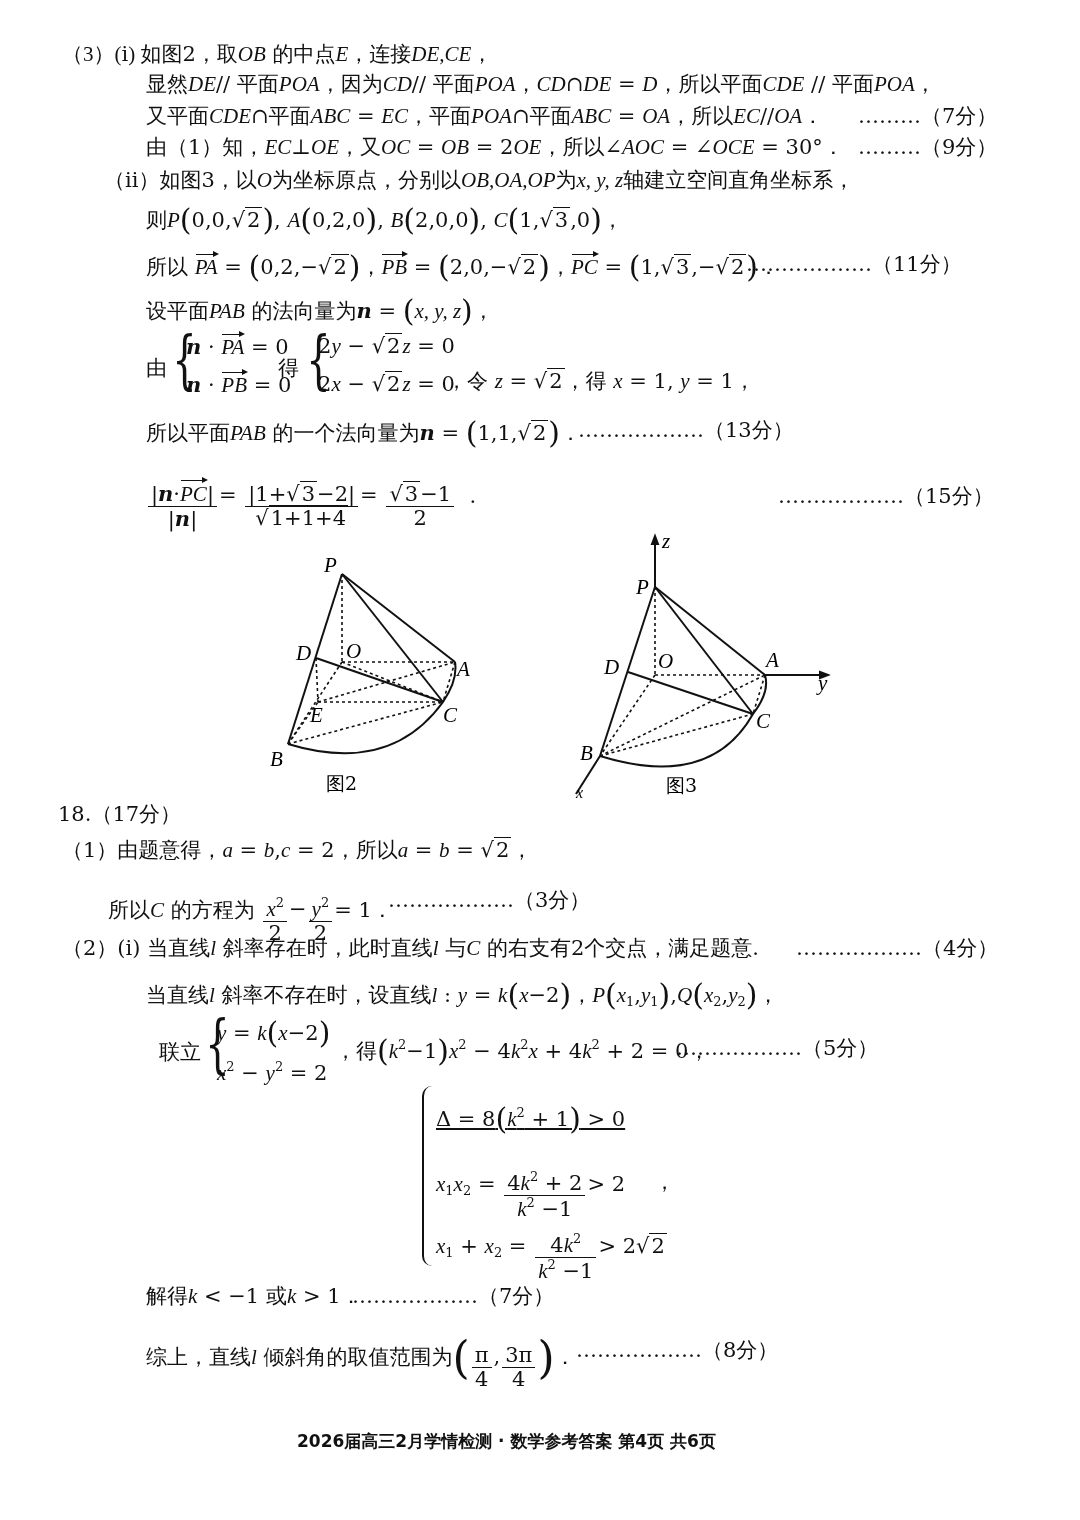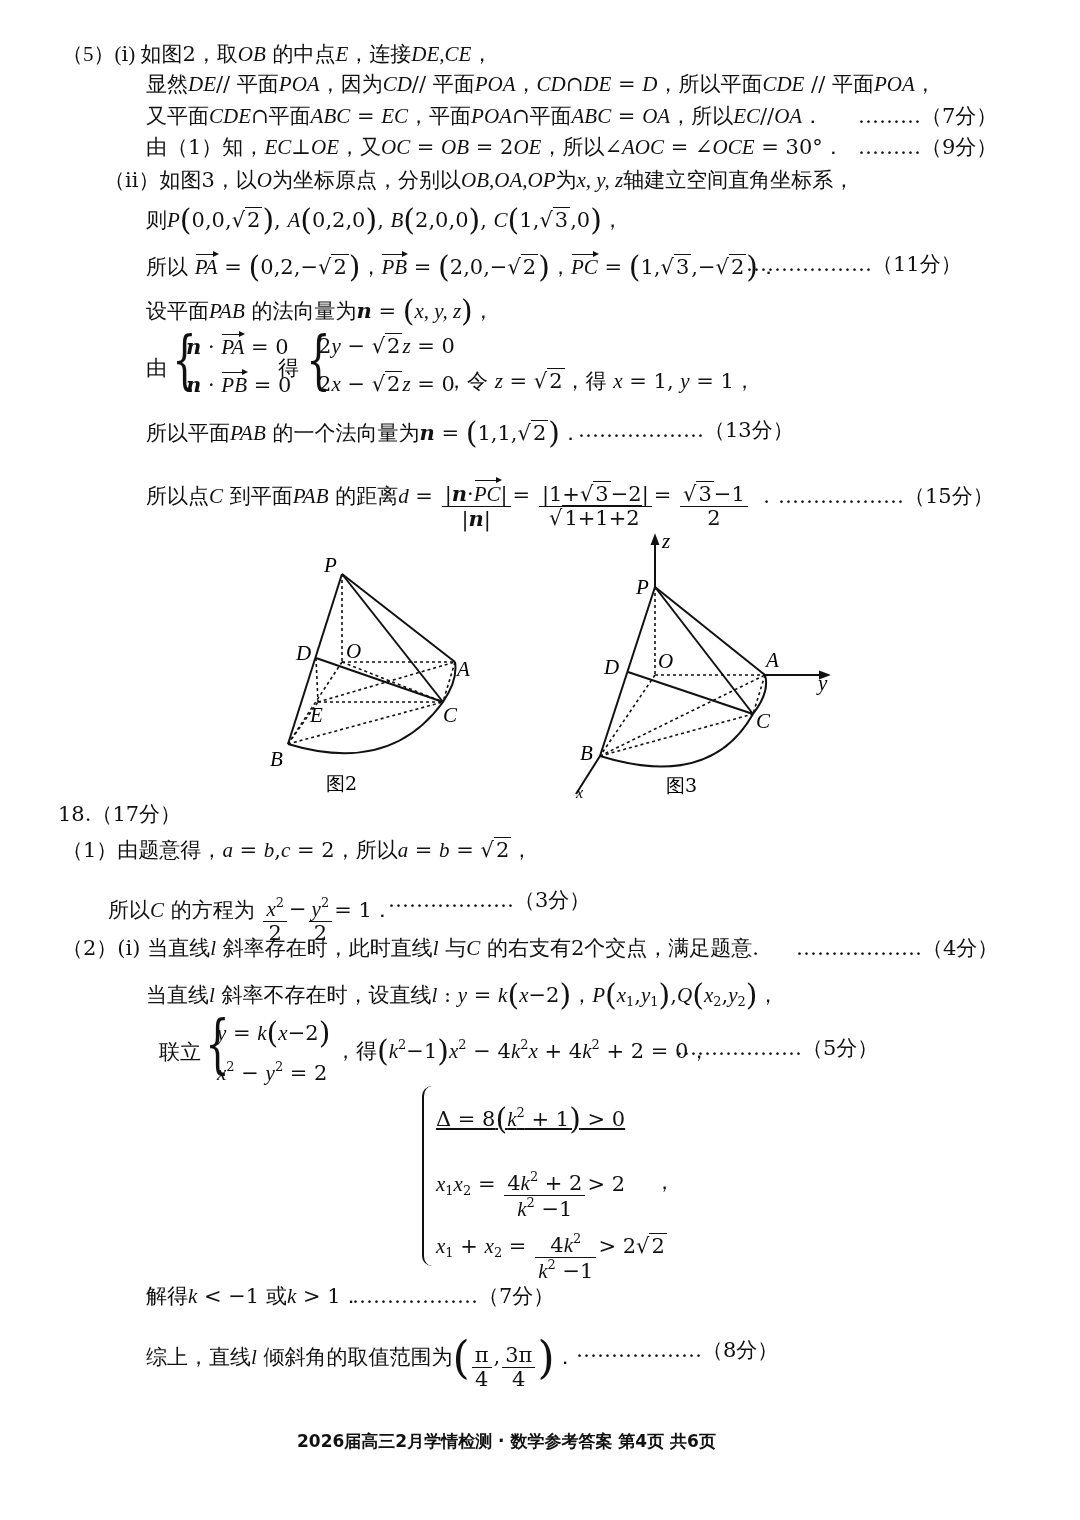--- a/index.html
+++ b/index.html
@@ -28,21 +28,21 @@
   sup { font-size: 13px; vertical-align: 9px; }
   sub { font-size: 13px; vertical-align: -4px; }
   .footer { position: absolute; left: 297px; top: 1430px; font-family: "DejaVu Sans", sans-serif; font-weight: bold; font-size: 17px; white-space: nowrap; }
   svg text { font-family: "Liberation Serif", "DejaVu Serif", serif; font-style: italic; font-size: 21px; }
   .cap { font-family: "DejaVu Serif", serif; font-style: normal; font-size: 19px; }
 </style>
 </head>
 <body>
 
 <div class="line" style="left:62px; top:44px;">
-  <span class="r">（5）(ⅰ) </span>如图2，取<span class="m">OB</span> 的中点<span class="m">E</span>，连接<span class="m">DE,CE</span>，
+  <span class="r">（3）(ⅰ) </span>如图2，取<span class="m">OB</span> 的中点<span class="m">E</span>，连接<span class="m">DE,CE</span>，
 </div>
 <div class="line" style="left:146px; top:74px;">
   显然<span class="m">DE</span>// 平面<span class="m">POA</span>，因为<span class="m">CD</span>// 平面<span class="m">POA</span>，<span class="m">CD</span>∩<span class="m">DE</span> = <span class="m">D</span>，所以平面<span class="m">CDE</span> // 平面<span class="m">POA</span>，
 </div>
 <div class="line" style="left:146px; top:106px;">
   又平面<span class="m">CDE</span>∩平面<span class="m">ABC</span> = <span class="m">EC</span>，平面<span class="m">POA</span>∩平面<span class="m">ABC</span> = <span class="m">OA</span>，所以<span class="m">EC</span>//<span class="m">OA</span>．
 </div>
 <div class="score" style="left:858px; top:106px;">………（7分）</div>
 <div class="line" style="left:146px; top:137px;">
   由（1）知，<span class="m">EC</span>⊥<span class="m">OE</span>，又<span class="m">OC</span> = <span class="m">OB</span> = 2<span class="m">OE</span>，所以∠<span class="m">AOC</span> = ∠<span class="m">OCE</span> = 30°．
@@ -74,23 +74,22 @@
   <span class="sys-row" style="left:172px; top:44px;">2<span class="m">x</span> − <span class="sqrt">√<span class="rad">2</span></span><span class="m">z</span> = 0</span>
   <span class="sys-row" style="left:300px; top:41px;">，令 <span class="m">z</span> = <span class="sqrt">√<span class="rad">2</span></span>，得 <span class="m">x</span> = 1, <span class="m">y</span> = 1，</span>
 </div>
 
 <div class="line" style="left:146px; top:418px;">
   所以平面<span class="m">PAB</span> 的一个法向量为<span class="bold">n</span> = <span class="bigp">(</span>1,1,<span class="sqrt">√<span class="rad">2</span></span><span class="bigp">)</span>．
 </div>
 <div class="score" style="left:578px; top:420px;">………………（13分）</div>
 
 <div class="line" style="left:146px; top:462px;">
-  <span style="vertical-align:middle;">所以点<span class="m">C</span> 到平面<span class="m">PAB</span> 的距离<span class="m">d</span> =</span>
   <span class="frac"><span class="num">|<span class="bold">n</span>·<span class="m vec">PC</span>|</span><span class="den">|<span class="bold">n</span>|</span></span>=
-  <span class="frac"><span class="num">|1+<span class="sqrt">√<span class="rad">3</span></span>−2|</span><span class="den"><span class="sqrt">√<span class="rad">1+1+2</span></span></span></span>=
+  <span class="frac"><span class="num">|1+<span class="sqrt">√<span class="rad">3</span></span>−2|</span><span class="den"><span class="sqrt">√<span class="rad">1+1+4</span></span></span></span>=
   <span class="frac"><span class="num"><span class="sqrt">√<span class="rad">3</span></span>−1</span><span class="den">2</span></span>
   <span style="vertical-align:middle;">&nbsp;.</span>
 </div>
 <div class="score" style="left:778px; top:486px;">………………（15分）</div>
 
 <svg style="position:absolute; left:260px; top:550px;" width="240" height="250" viewBox="0 0 240 250">
   <g stroke="#111" stroke-width="2" fill="none">
 
     <line x1="82" y1="24" x2="28" y2="194"></line>
     <line x1="82" y1="24" x2="195" y2="112"></line>

